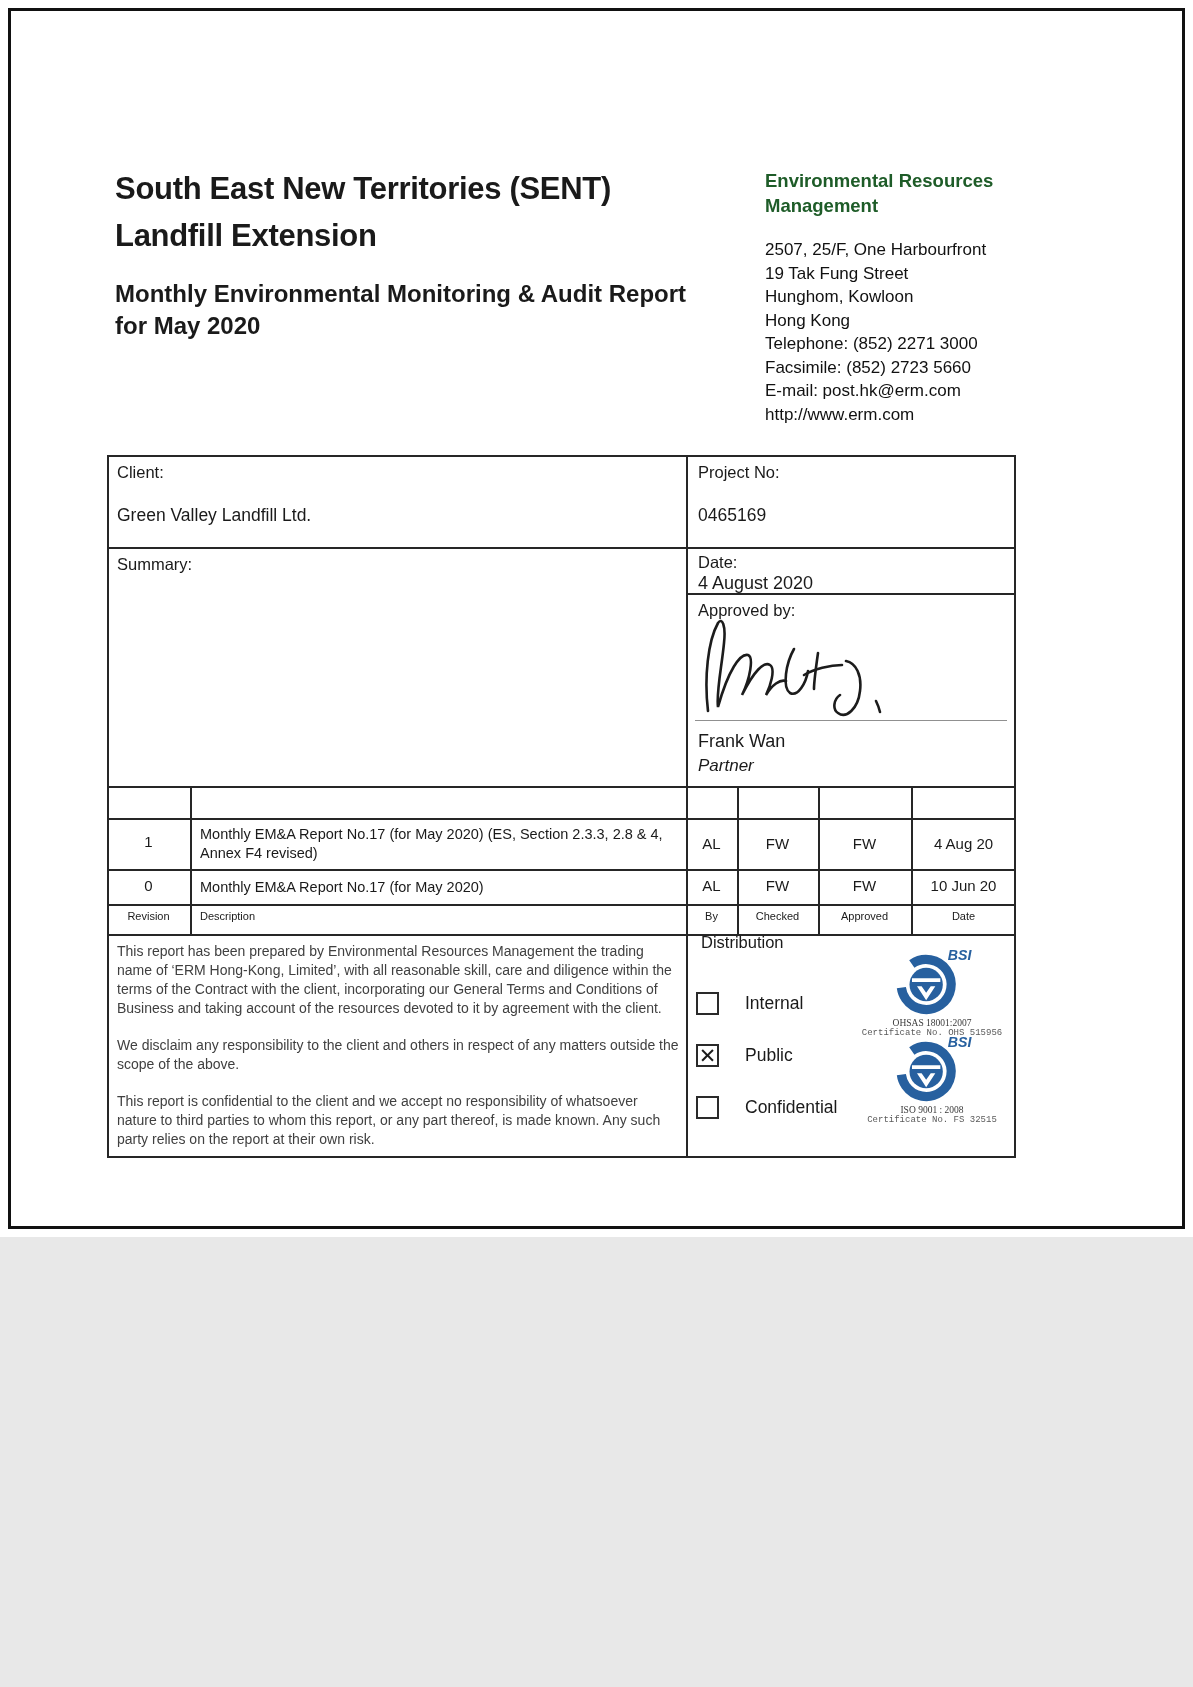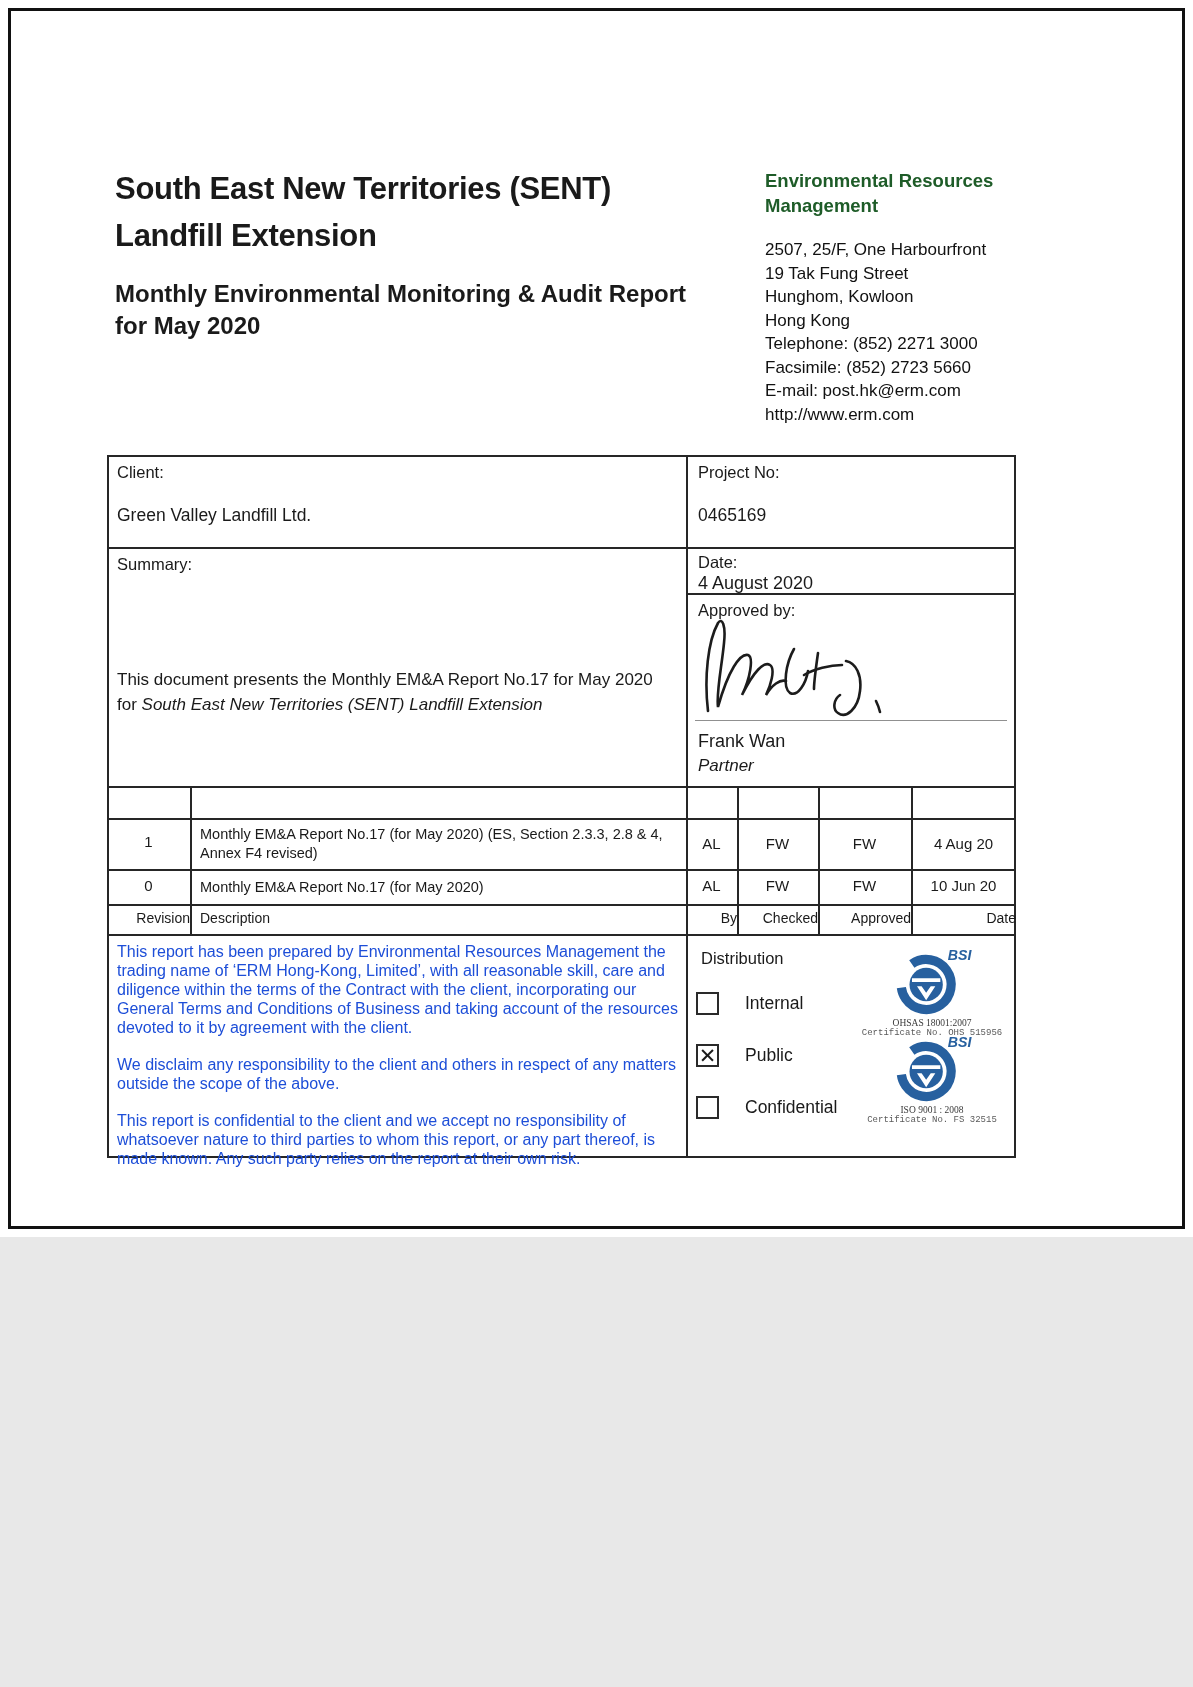--- a/index.html
+++ b/index.html
@@ -25,23 +25,23 @@
   .lbl { font-size:16.5px; }
   .val { font-size:17.5px; }
   .ctr { text-align:center; }
   .it  { font-style:italic; }
 
   .summary-par { font-size:17px; line-height:25px; width:556px; }
   .sig-line { position:absolute; background:#909090; height:1px; }
 
   .rev-desc { font-size:14.5px; line-height:19px; }
   .rev-small { font-size:15px; }
-  .hdr { font-size:14px;text-align:right; }
+  .hdr { font-size:11px; }
 
-  .disc-par { font-size:16px; line-height:19px; margin:0 0 18px 0; color:#1d4ed8; }
+  .disc-par { font-size:14px; line-height:19px; margin:0 0 18px 0; color:#404040; }
   .disc-wrap { position:absolute; left:10px; top:487px; width:562px; }
 
   .chkbox { position:absolute; width:23px; height:23px; border:2px solid #2a2a2a; box-sizing:border-box;
     display:flex; align-items:center; justify-content:center; font-size:21px; line-height:19px; color:#1a1a1a; }
   .chklabel { position:absolute; font-size:17.5px; }
 
   .cert { position:absolute; width:160px; text-align:center; }
   .cert svg { display:block; margin:0 auto; }
   .cert-l1 { font-family:"Liberation Serif", serif; font-size:9.5px; color:#3a3a3a; margin-top:1px; }
   .cert-l2 { font-family:Liberation Mono, monospace; font-size:9px; color:#5a5a5a; }
@@ -93,23 +93,20 @@
     <div class="ln" style="left:630px;top:331px;width:2px;height:148px"></div>
     <div class="ln" style="left:711px;top:331px;width:2px;height:148px"></div>
     <div class="ln" style="left:804px;top:331px;width:2px;height:148px"></div>
 
     <div class="celltext lbl" style="left:10px;top:8px">Client:</div>
     <div class="celltext val" style="left:10px;top:50px">Green Valley Landfill Ltd.</div>
     <div class="celltext lbl" style="left:591px;top:8px">Project No:</div>
     <div class="celltext val" style="left:591px;top:50px">0465169</div>
 
     <div class="celltext lbl" style="left:10px;top:100px">Summary:</div>
-    <div class="celltext summary-par" style="left:10px;top:212px">
-      <span>This document presents the Monthly EM&amp;A Report No.17 for May 2020 for </span><span class="it">South East New Territories (SENT) Landfill Extension</span>
-    </div>
 
     <div class="celltext lbl" style="left:591px;top:98px">Date:</div>
     <div class="celltext" style="left:591px;top:118px;font-size:18px">4 August 2020</div>
     <div class="celltext lbl" style="left:591px;top:146px">Approved by:</div>
 
     <svg style="position:absolute;left:589px;top:160px" width="250" height="104" viewBox="0 0 250 104">
       <g fill="none" stroke="#1c1c1c" stroke-width="2.6" stroke-linecap="round">
         <path d="M12,96 C8,62 12,26 22,8 C26,2 30,10 28,28 C26,50 20,78 22,92 C32,56 44,38 52,40 C58,42 54,64 46,80 C58,56 68,46 74,50 C80,54 74,72 70,80 C76,70 84,64 90,66"></path>
         <path d="M98,34 C90,48 86,72 94,78 C102,82 110,68 112,56"></path>
         <path d="M108,60 C118,54 134,50 146,50"></path>
@@ -142,21 +139,21 @@
     <div class="celltext hdr ctr" style="left:630px;top:455px;width:81px">Checked</div>
     <div class="celltext hdr ctr" style="left:711px;top:455px;width:93px">Approved</div>
     <div class="celltext hdr ctr" style="left:804px;top:455px;width:105px">Date</div>
 
     <div class="disc-wrap">
       <p class="disc-par">This report has been prepared by Environmental Resources Management the trading name of ‘ERM Hong-Kong, Limited’, with all reasonable skill, care and diligence within the terms of the Contract with the client, incorporating our General Terms and Conditions of Business and taking account of the resources devoted to it by agreement with the client.</p>
       <p class="disc-par">We disclaim any responsibility to the client and others in respect of any matters outside the scope of the above.</p>
       <p class="disc-par">This report is confidential to the client and we accept no responsibility of whatsoever nature to third parties to whom this report, or any part thereof, is made known. Any such party relies on the report at their own risk.</p>
     </div>
 
-    <div class="celltext" style="left:594px;top:494px;font-size:16.5px">Distribution</div>
+    <div class="celltext" style="left:594px;top:478px;font-size:16.5px">Distribution</div>
 
     <div class="chkbox" style="left:589px;top:537px">
       <span></span>
     </div>
     <div class="chklabel" style="left:638px;top:538px">Internal</div>
 
     <div class="chkbox" style="left:589px;top:589px">
       <span>✕</span>
     </div>
     <div class="chklabel" style="left:638px;top:590px">Public</div>

